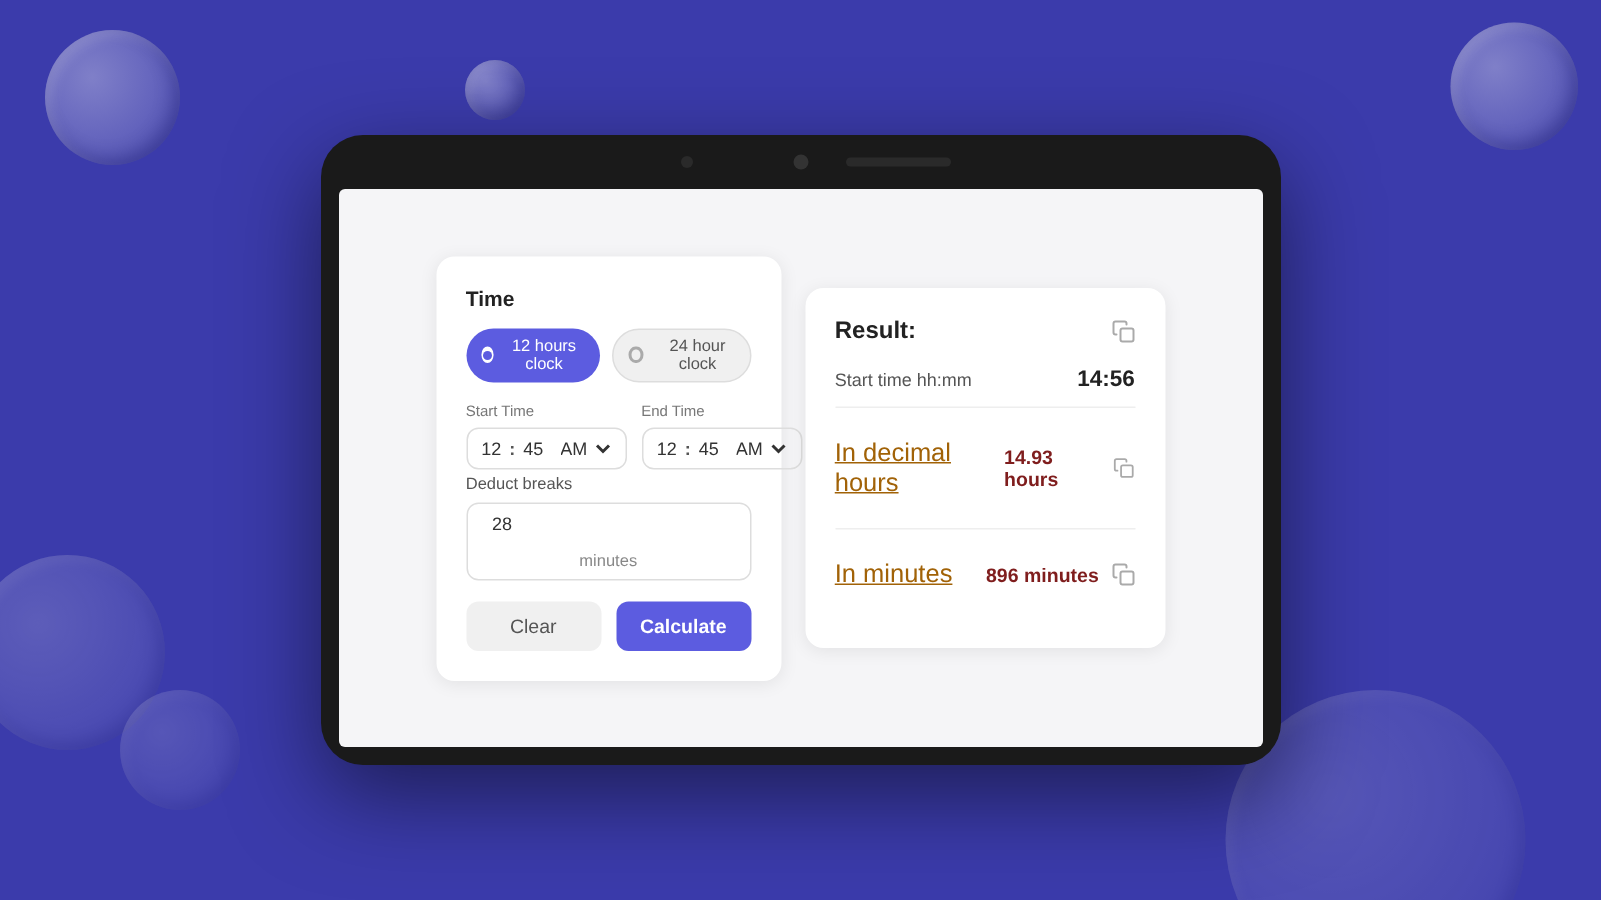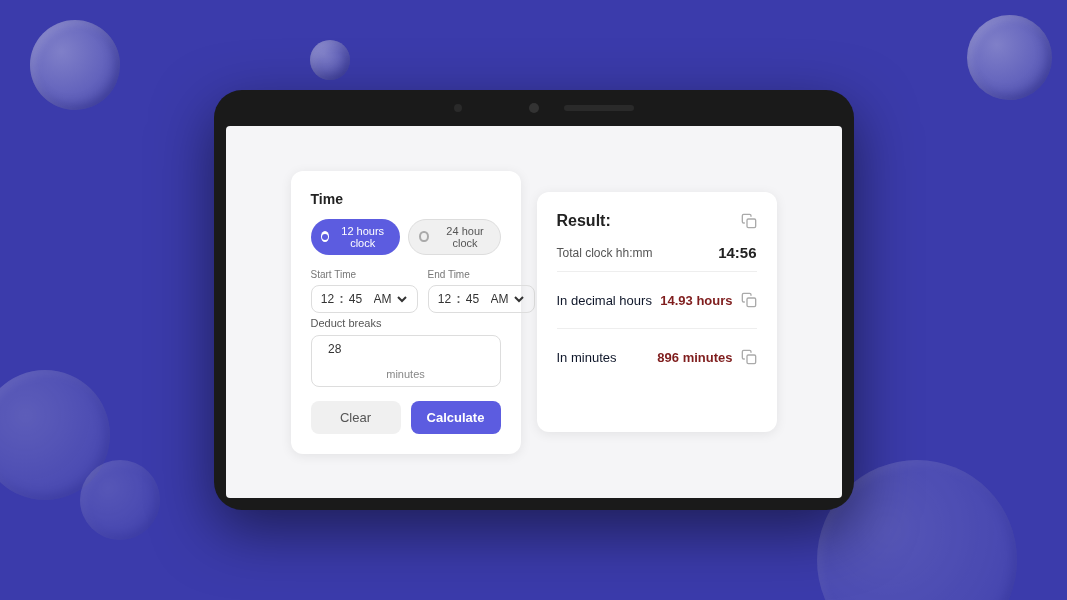--- a/index.html
+++ b/index.html
@@ -265,22 +265,23 @@
       margin: 10px 0;
     }
 
     .result-row {
       display: flex;
       align-items: center;
       justify-content: space-between;
       padding: 10px 0;
     }
     .result-row-label {
-      font-size: 13px;
-      color: #0f172a;
+      font-size: 17px;
+      color: #a16207;
+      text-decoration: underline;
     }
     .result-row-value-wrap {
       display: flex;
       align-items: center;
       gap: 8px;
     }
     .result-row-value {
       font-size: 13px;
       font-weight: 600;
       color: #7f1d1d;
@@ -386,21 +387,21 @@
     <div class="panel-right">
       <div class="result-header">
         <span class="result-title">Result:</span>
         <svg class="icon-copy" viewBox="0 0 24 24" fill="none" stroke="currentColor" stroke-width="2" stroke-linecap="round" stroke-linejoin="round">
           <rect x="9" y="9" width="13" height="13" rx="2" ry="2"></rect>
           <path d="M5 15H4a2 2 0 0 1-2-2V4a2 2 0 0 1 2-2h9a2 2 0 0 1 2 2v1"></path>
         </svg>
       </div>
 
       <div class="result-row-total">
-        <span class="result-total-label">Total clock hh:mm</span>
+        <span class="result-total-label">Start time hh:mm</span>
         <span class="result-total-value">14:56</span>
       </div>
 
       <hr class="result-divider">
 
       <div class="result-row">
         <span class="result-row-label">In decimal hours</span>
         <div class="result-row-value-wrap">
           <span class="result-row-value">14.93 hours</span>
           <svg class="icon-copy" viewBox="0 0 24 24" fill="none" stroke="currentColor" stroke-width="2" stroke-linecap="round" stroke-linejoin="round">

